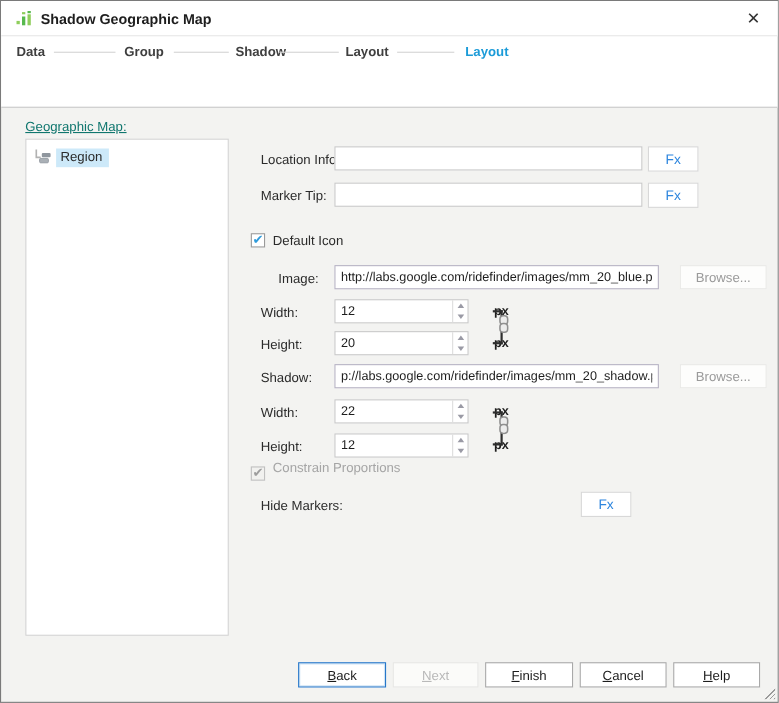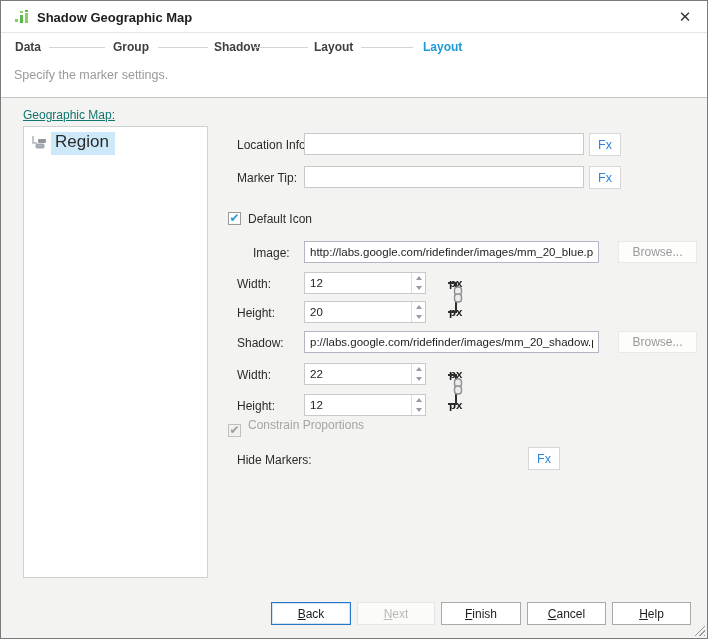--- a/index.html
+++ b/index.html
@@ -23,30 +23,30 @@
   .step-label { position:absolute; top:39px; font-size:12px; font-weight:700; color:#3f3f3f; }
   .step-label.active { color:#1b9bd8; }
   .step-line { position:absolute; top:46px; height:1px; background:#d4d4d4; }
 
   .subtitle { position:absolute; left:13px; top:67px; font-size:12.5px; color:#9a9a9a; }
 
   
   .panel-label { position:absolute; left:22px; top:107px; font-size:12px; color:#0f766e;text-decoration:underline; }
   .tree-panel { position:absolute; left:22px; top:125px; width:185px; height:452px; background:#fff; border:1px solid #d2d2d2; }
   .tree-item { position:absolute; left:6px; top:6px; height:20px; display:flex; align-items:center; }
-  .tree-text { font-size:17px; color:#2b2b2b; background:#cde9f9; padding:0 6px 3px 4px; margin-left:3px; }
+  .tree-text { font-size:12px; color:#2b2b2b; background:#cde9f9; padding:0 6px 3px 4px; margin-left:3px; }
 
   
   .row-label { position:absolute; font-size:12px; color:#2b2b2b; }
   .text-input {
     position:absolute; height:22px; border:1px solid #c9c9c9; background:#fff;
     font-family:"Liberation Sans","DejaVu Sans",sans-serif; font-size:11.5px; color:#1d1d1d; padding:0 5px; outline:none;
   }
   .path-input { border-color:#b7b3c4; }
-  .fx-btn { position:absolute; width:32px; height:23px; background:#fff; border:1px solid #d8d8d8;
+  .fx-btn { position:absolute; width:46px; height:23px; background:#fff; border:1px solid #d8d8d8;
             color:#2e86de; font-size:12.5px; display:flex; align-items:center; justify-content:center; }
   .browse-btn { position:absolute; width:79px; height:22px; background:#fdfdfc; border:1px solid #e9e9e7;
                 color:#9a9a9a; font-size:12px; display:flex; align-items:center; justify-content:center; }
 
   .checkbox { position:absolute; width:13px; height:13px; background:#fff; border:1px solid #9a9a9a;
               display:flex; align-items:center; justify-content:center; }
   .checkbox .check { color:#2f9bdb; font-size:12px; line-height:10px; position:relative; top:-1px; }
   .checkbox.disabled { background:#f1f1ef; border-color:#c0c0c0; }
   .checkbox.disabled .check { color:#9d9d9d; }
   .check-label { position:absolute; font-size:12px; color:#2b2b2b; }
@@ -100,21 +100,20 @@
   <div class="step-label" style="left:14px;">Data</div>
   <div class="step-line" style="left:48px; width:56px;"></div>
   <div class="step-label" style="left:112px;">Group</div>
   <div class="step-line" style="left:157px; width:50px;"></div>
   <div class="step-label" style="left:213px;">Shadow</div>
   <div class="step-line" style="left:253px; width:54px;"></div>
   <div class="step-label" style="left:313px;">Layout</div>
   <div class="step-line" style="left:360px; width:52px;"></div>
   <div class="step-label active" style="left:422px;">Layout</div>
 
-  <div class="subtitle">Specify the marker settings.</div>
 
   <div class="panel-label">Geographic Map:</div>
   <div class="tree-panel">
     <div class="tree-item">
       <svg width="18" height="16" viewBox="0 0 18 16">
         <polyline points="3,1 3,8 7,8" fill="none" stroke="#b2b2b2" stroke-width="1.5"></polyline>
         <rect x="8" y="4" width="8" height="4" rx="1" fill="#8f969e"></rect>
         <rect x="6" y="9" width="8" height="4" rx="1" fill="#aab0b6" stroke="#8f969e" stroke-width="0.8"></rect>
       </svg>
       <span class="tree-text">Region</span>

